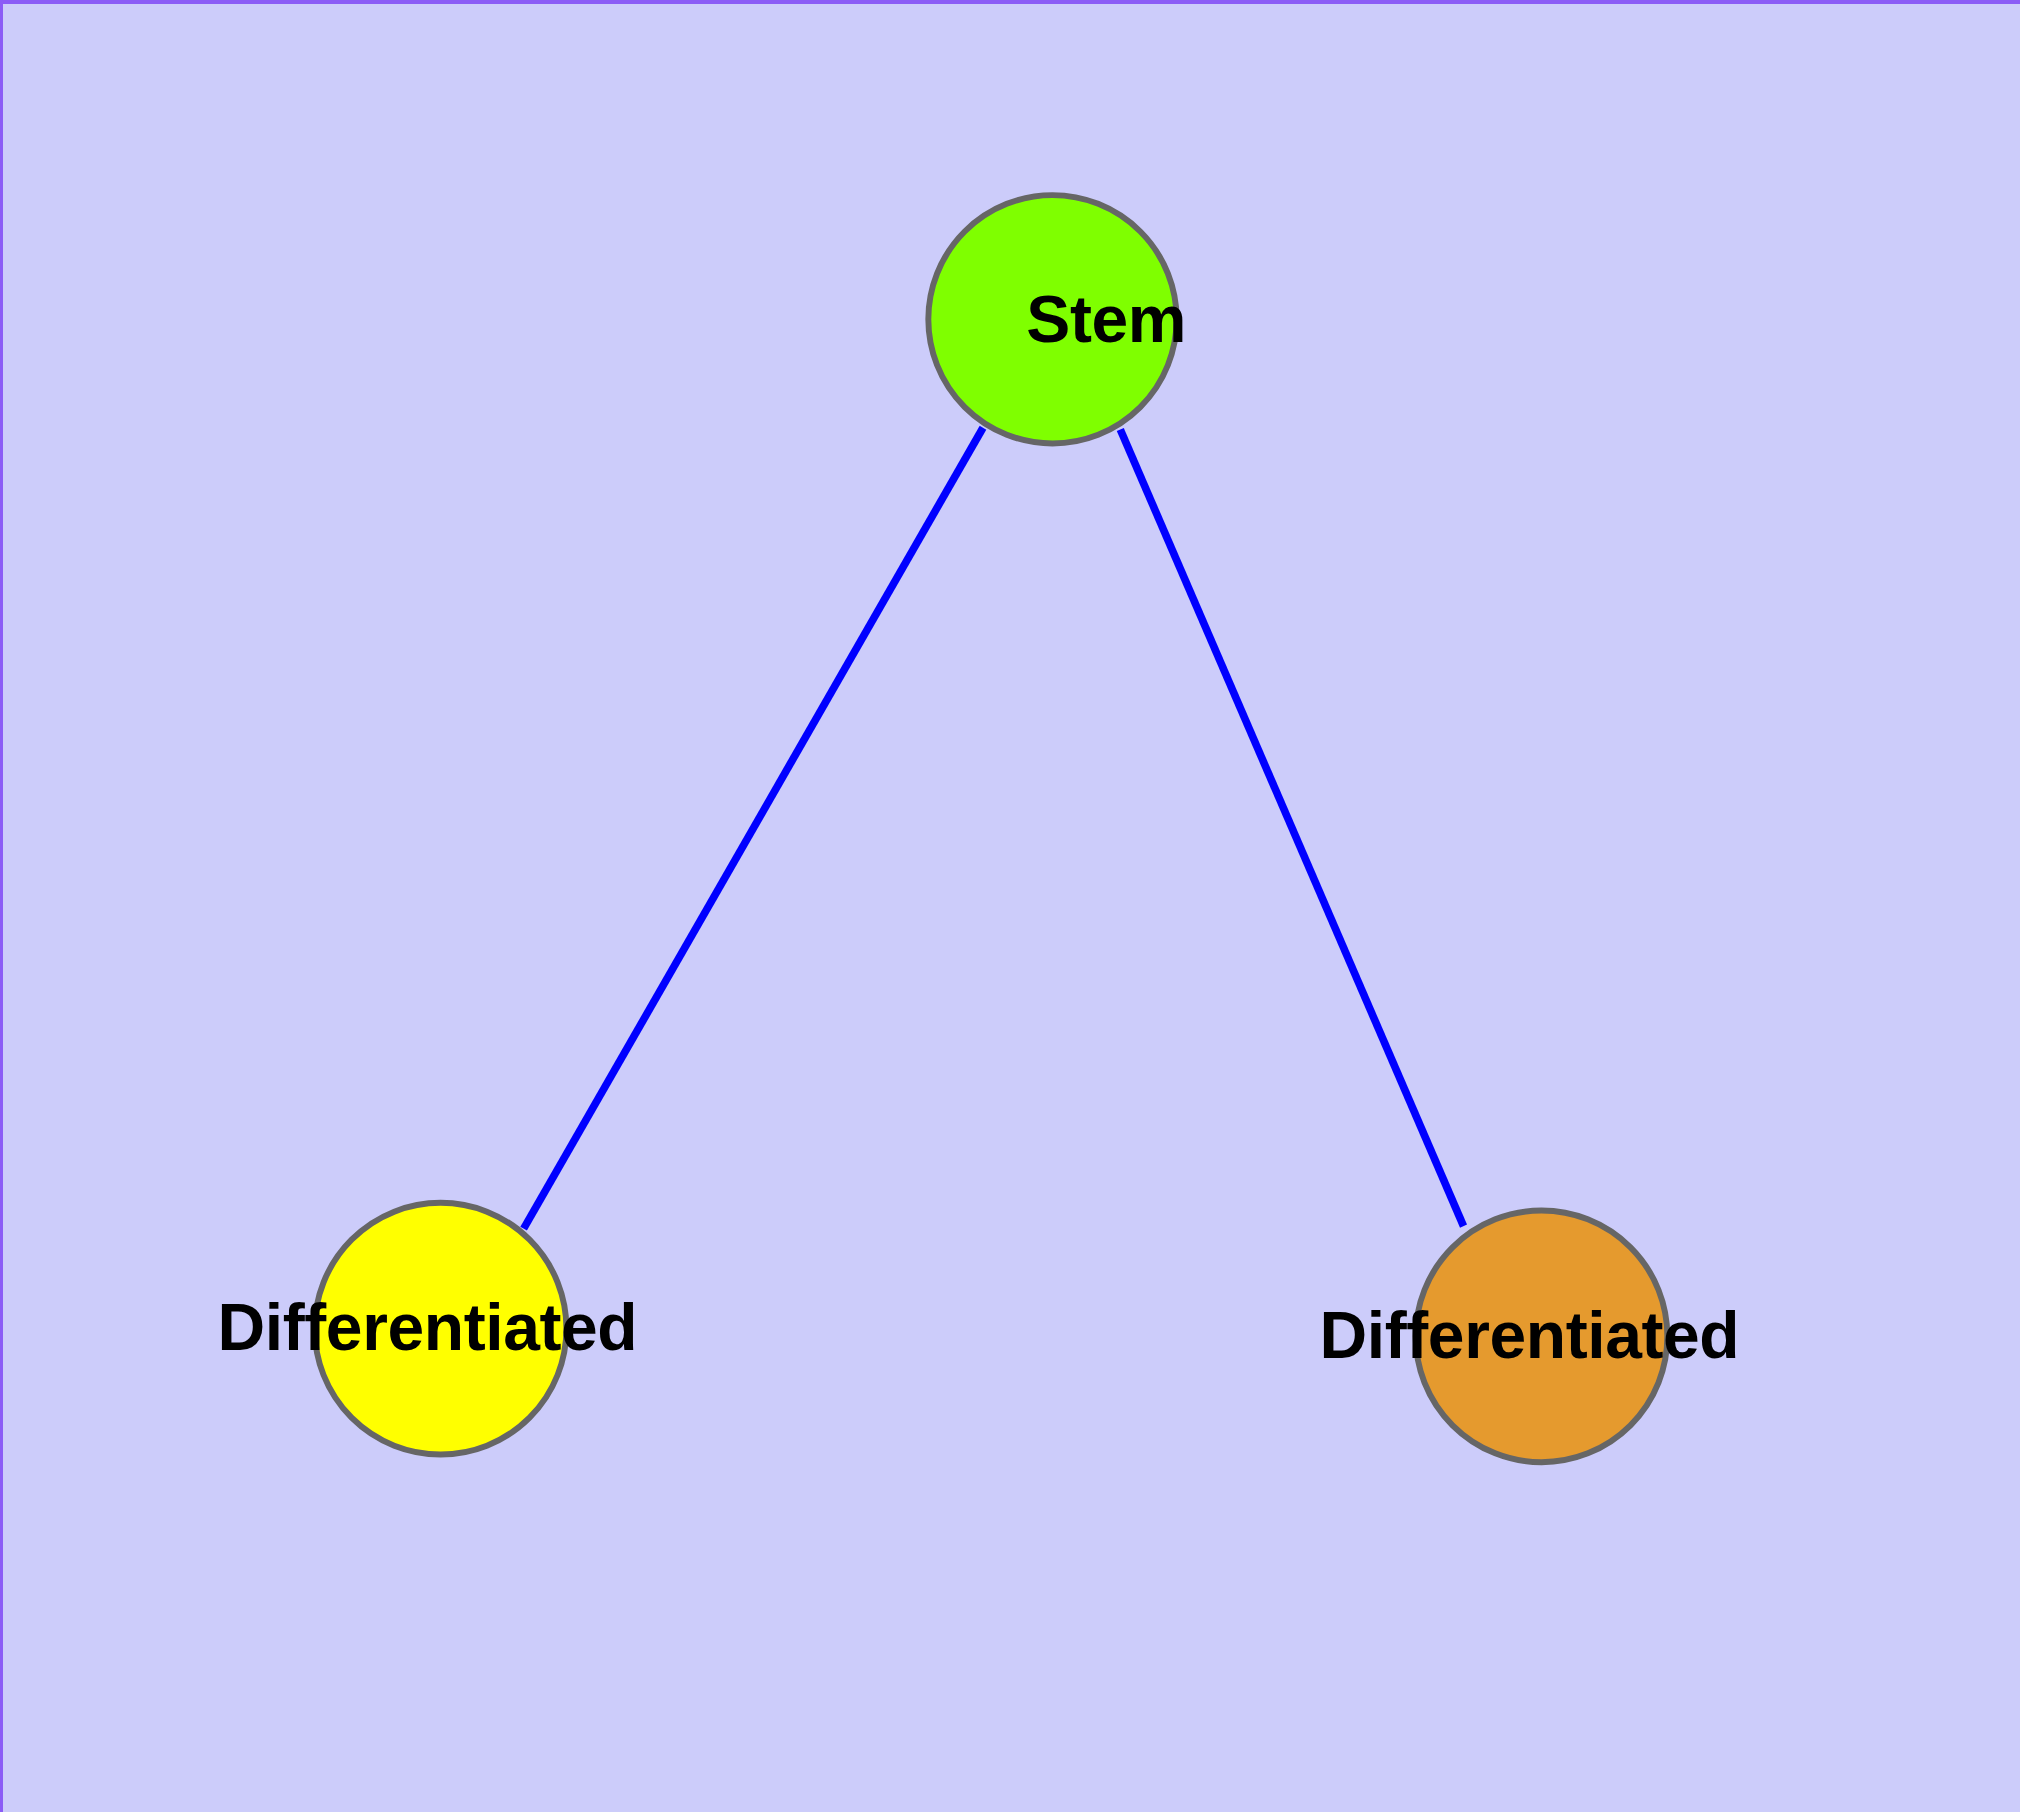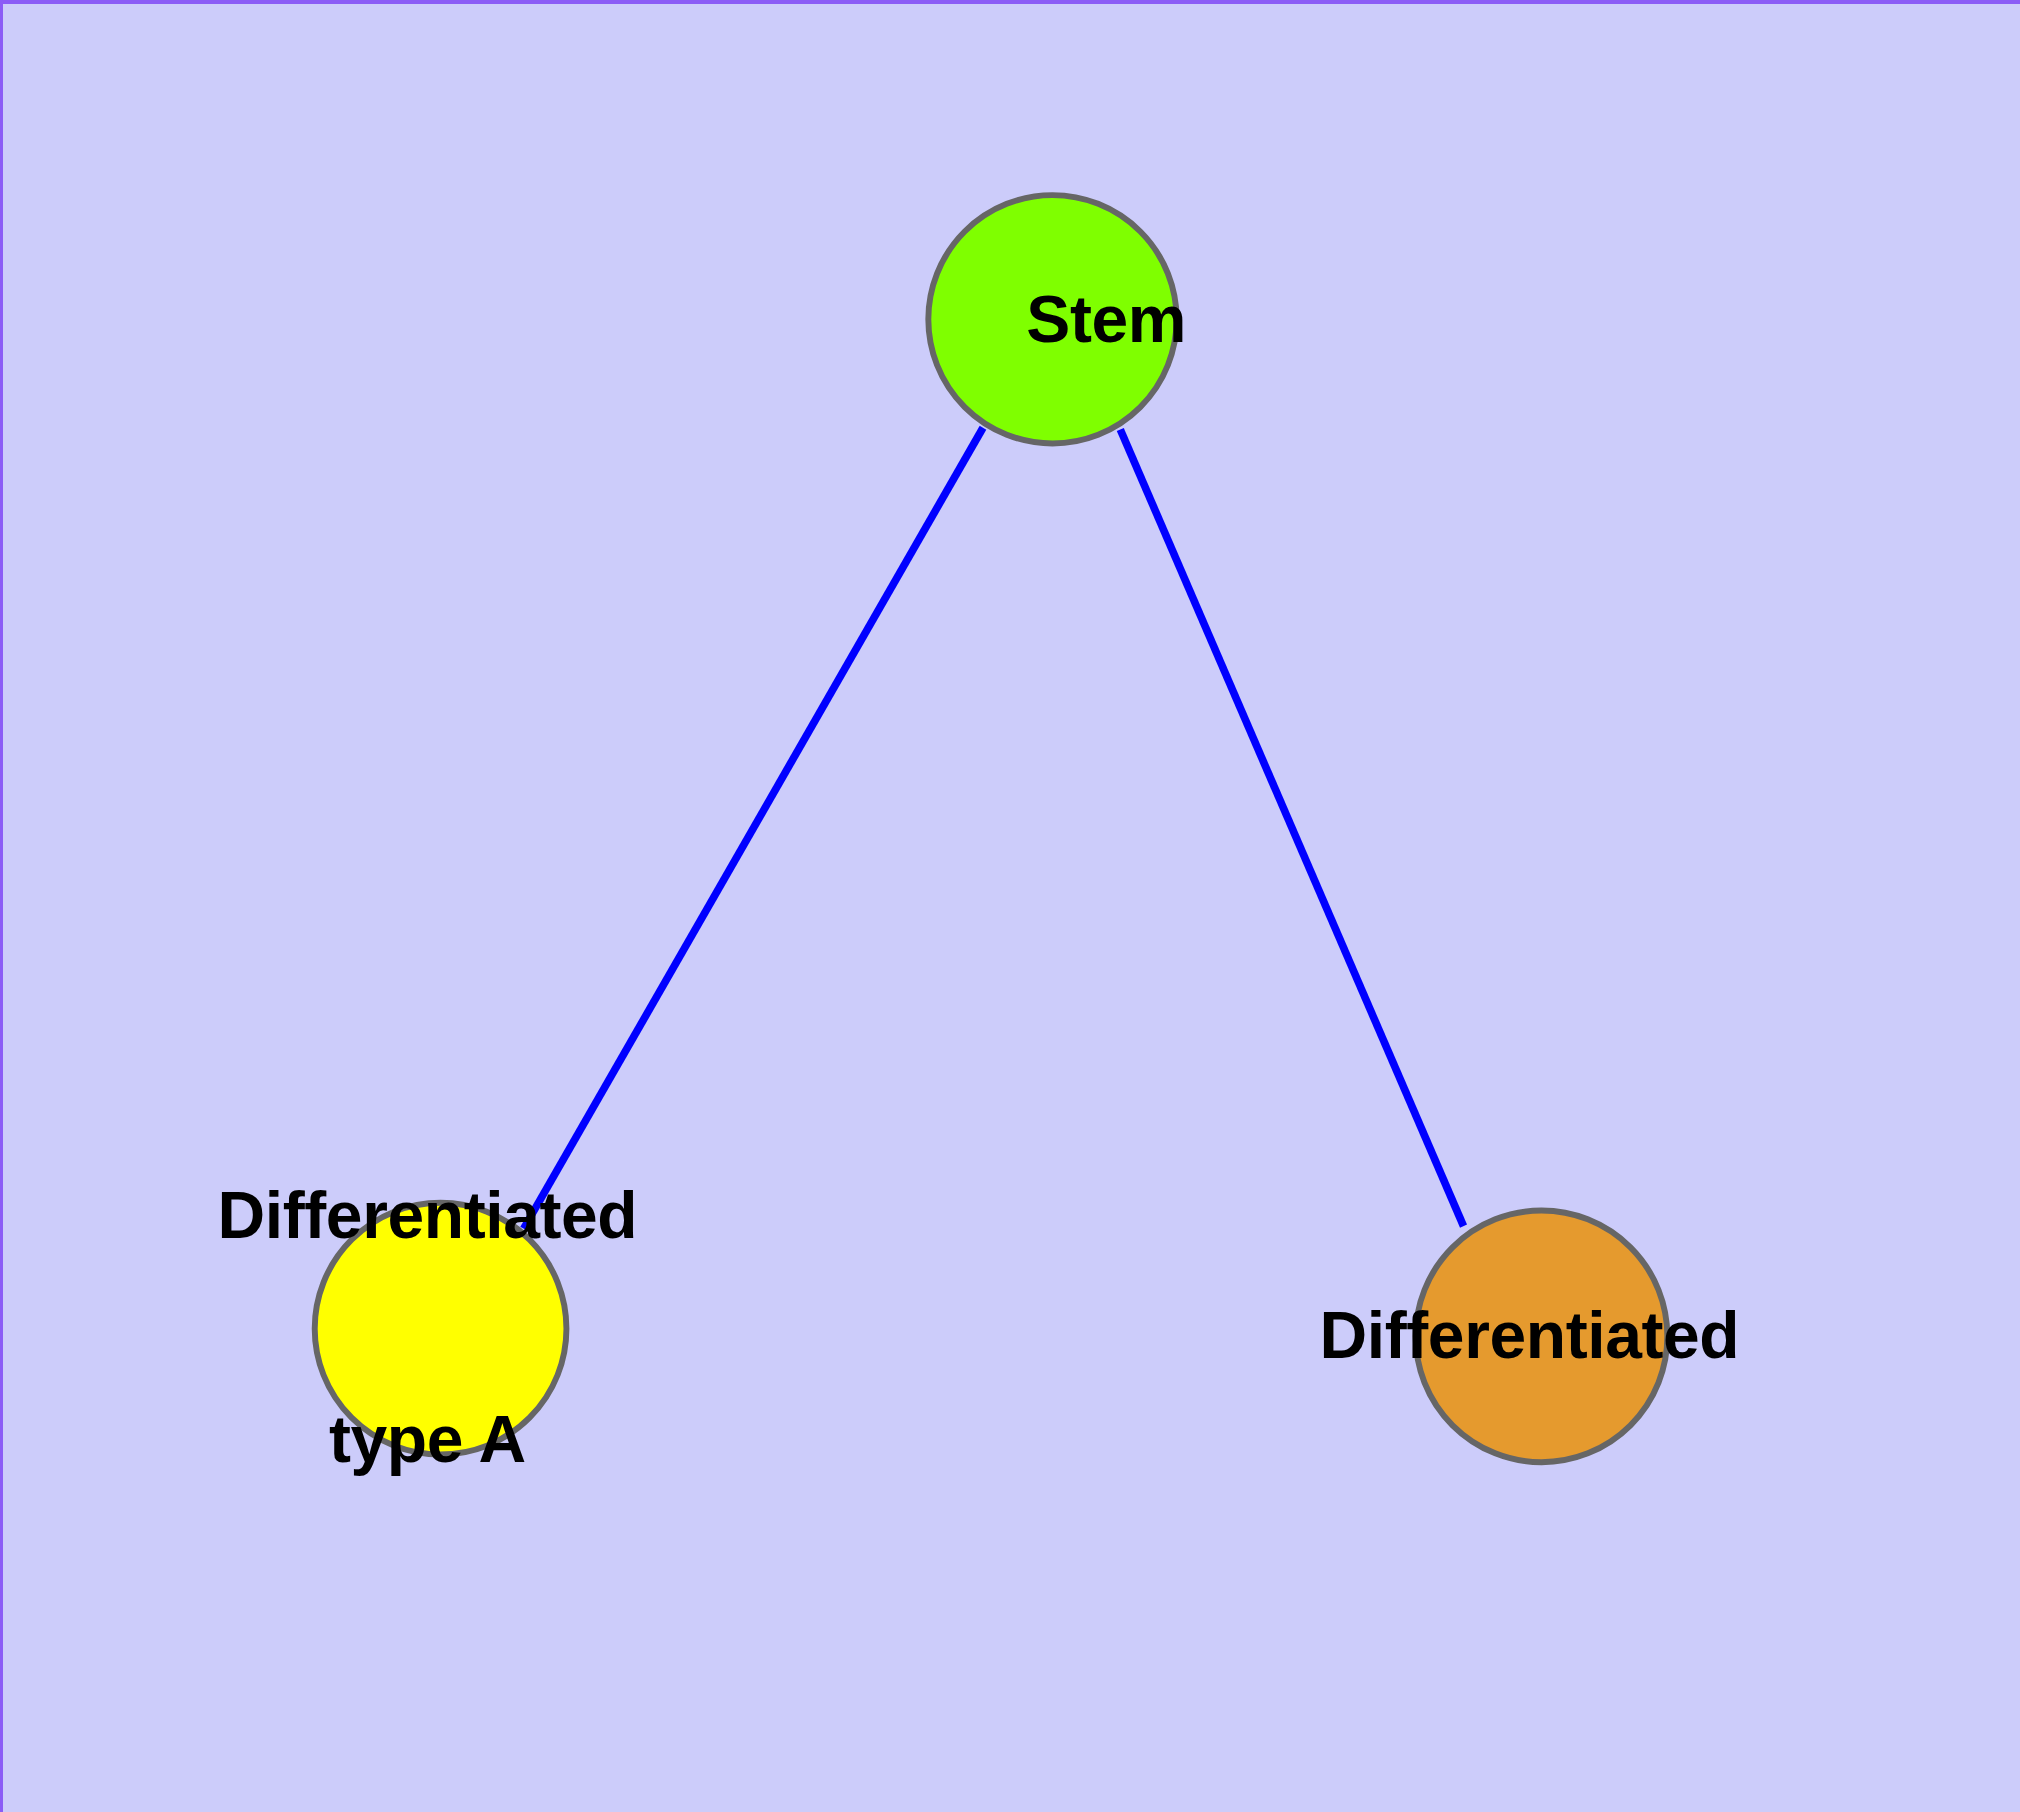--- a/index.html
+++ b/index.html
@@ -85,21 +85,20 @@
         <circle cx="1815" cy="1572" r="148.5" fill="#e59a2e" stroke="#666666" stroke-width="7"></circle>
       </g>
     </svg>
 
     <div class="node-label" id="label-stem">
       <span>Stem</span>
     </div>
 
     <div class="node-label" id="label-diff-a">
       <div>Differentiated</div>
-      <div>type A</div>
     </div>
 
     <div class="node-label" id="label-diff-b">
       <div>Differentiated</div>
     </div>
 
   </div>
 </div>
 
 

